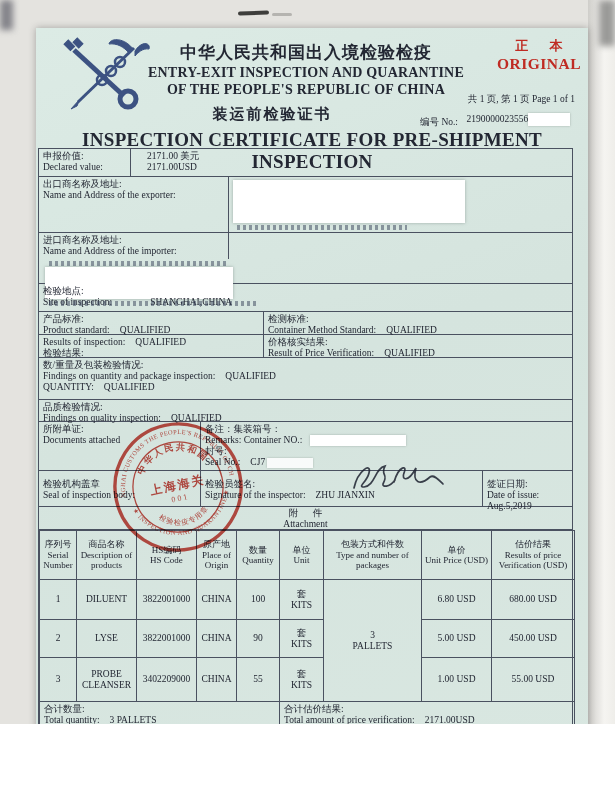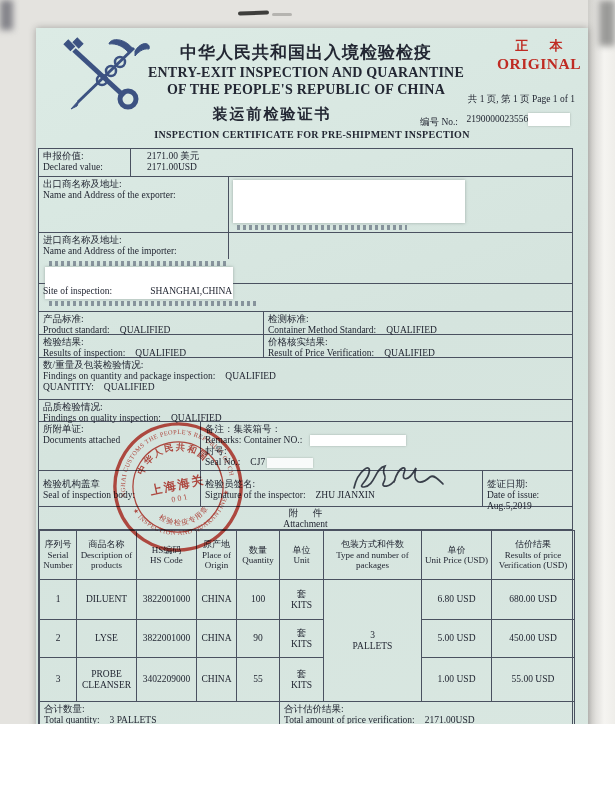--- a/index.html
+++ b/index.html
@@ -23,21 +23,21 @@
   .hdr-center{position:absolute;left:105px;width:330px;top:13px;text-align:center;}
   .t-cn{font-size:17px;font-weight:bold;letter-spacing:1px;white-space:nowrap;}
   .t-en{font-size:14px;font-weight:bold;letter-spacing:.2px;white-space:nowrap;margin-top:1px;}
   .hdr-right{position:absolute;right:7px;top:9px;text-align:center;color:var(--red);}
   .orig-cn{font-size:13px;font-weight:bold;letter-spacing:9px;padding-left:9px;}
   .orig-en{font-size:15.5px;font-weight:bold;letter-spacing:.5px;}
   .pagination{position:absolute;right:13px;top:65px;font-size:9.5px;}
   .doc-title-cn{position:absolute;left:0;right:80px;top:77px;text-align:center;font-size:15px;font-weight:bold;letter-spacing:2px;}
   .doc-no{position:absolute;left:384px;top:88px;font-size:9.5px;white-space:nowrap;}
   .doc-no-val{margin-left:6px;position:relative;top:-3px;}
-  .doc-title-en{position:absolute;left:0;right:0;top:101px;text-align:center;font-size:10px;font-weight:bold;letter-spacing:.3px;}
+  .doc-title-en{position:absolute;left:0;right:0;top:101px;text-align:center;font-size:19px;font-weight:bold;letter-spacing:.3px;}
   
   .ct{position:absolute;left:2px;top:120px;width:535px;border:1.4px solid var(--bd);font-size:9.5px;line-height:11px;}
   .row{display:flex;border-bottom:1px solid var(--bd);}
   .row:last-child{border-bottom:none;}
   .cell{padding:2px 4px;}
   .br{border-right:1px solid var(--bd);}
   .w92{width:92px;} .w190{width:190px;} .w225{width:225px;} .w162{width:162px;} .w282{width:282px;}
   .fx{flex:1;}
   .val{margin-left:10px;}
   .val-wide{margin-left:38px;}
@@ -137,39 +137,40 @@
         </div>
         <div class="cell fx">
           <div class="smudge" style="width:180px;margin:0 0 0 6px;"></div>
           <div class="redact" style="width:188px;height:32px;margin:1px 0 0 2px;"></div>
           <div class="smudge" style="width:208px;margin:2px 0 0 6px;"></div>
         </div>
       </div>
 
       <div class="row h28">
         <div class="cell fx">
+          <div>检验地点:</div>
           <div><span>Site of inspection:</span><span class="val-wide">SHANGHAI,CHINA</span></div>
         </div>
       </div>
 
       <div class="row h23">
         <div class="cell w225 br">
           <div>产品标准:</div>
           <div><span>Product standard:</span><span class="val">QUALIFIED</span></div>
         </div>
         <div class="cell fx">
           <div>检测标准:</div>
           <div><span>Container Method Standard:</span><span class="val">QUALIFIED</span></div>
         </div>
       </div>
 
       <div class="row h23">
         <div class="cell w225 br">
+          <div><span>Results of inspection:</span><span class="val">QUALIFIED</span></div>
           <div>检验结果:</div>
-          <div><span>Results of inspection:</span><span class="val">QUALIFIED</span></div>
         </div>
         <div class="cell fx">
           <div>价格核实结果:</div>
           <div><span>Result of Price Verification:</span><span class="val">QUALIFIED</span></div>
         </div>
       </div>
 
       <div class="row h42">
         <div class="cell fx">
           <div>数/重量及包装检验情况:</div>

